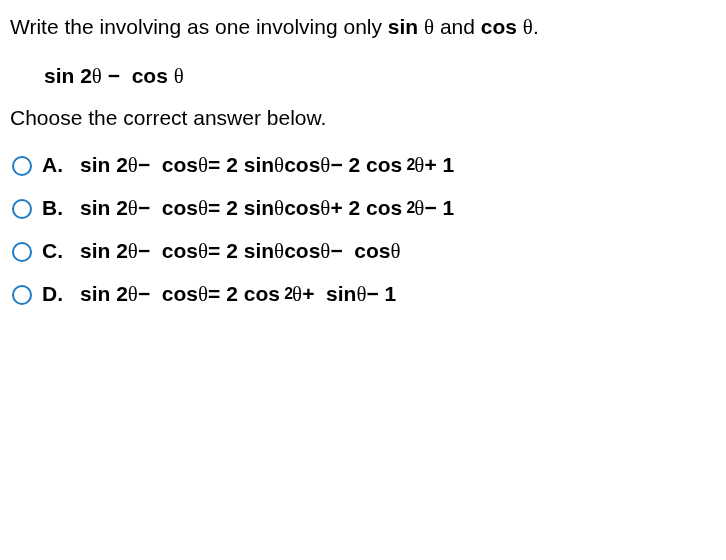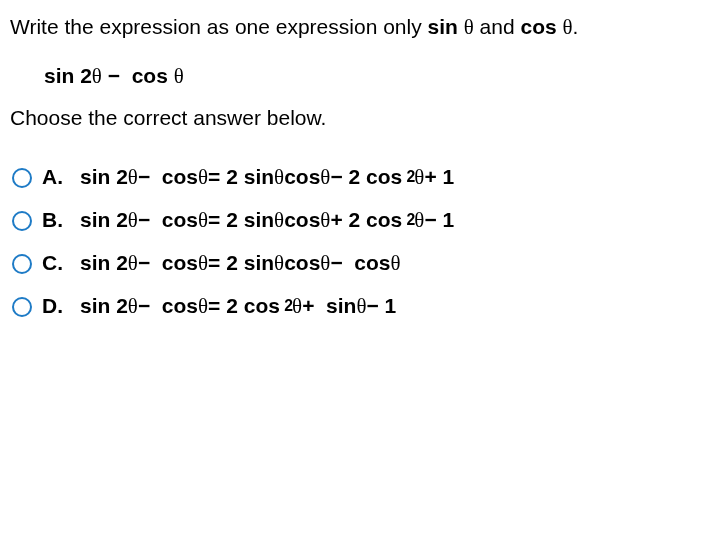--- a/index.html
+++ b/index.html
@@ -18,21 +18,21 @@
     .question-text {
       margin-bottom: 22px;
       line-height: 1.4;
     }
     .expression {
       margin-left: 34px;
       margin-bottom: 14px;
       font-weight: bold;
     }
     .choose-text {
-      margin-bottom: 32px;
+      margin-bottom: 20px;
       line-height: 1.4;
     }
     .options {
       display: flex;
       flex-direction: column;
       gap: 18px;
       padding-left: 2px;
     }
     .option {
       display: flex;
@@ -70,21 +70,21 @@
       font-size: 0.75em;
       vertical-align: super;
       line-height: 0;
       margin-right: -1px;
     }
   </style>
 </head>
 <body>
 
 <div class="question-text">
-  <span>Write the expression as one expression only </span><span class="bold">sin</span><span class="bold"> </span><span class="bold theta">θ</span><span> and </span><span class="bold">cos</span><span class="bold"> </span><span class="bold theta">θ</span><span>.</span>
+  <span>Write the involving as one involving only </span><span class="bold">sin</span><span class="bold"> </span><span class="bold theta">θ</span><span> and </span><span class="bold">cos</span><span class="bold"> </span><span class="bold theta">θ</span><span>.</span>
 </div>
 
 <div class="expression">
   <span>sin 2<span class="theta">θ</span> −&nbsp; cos <span class="theta">θ</span></span>
 </div>
 
 <div class="choose-text">Choose the correct answer below.</div>
 
 <div class="options">
 

